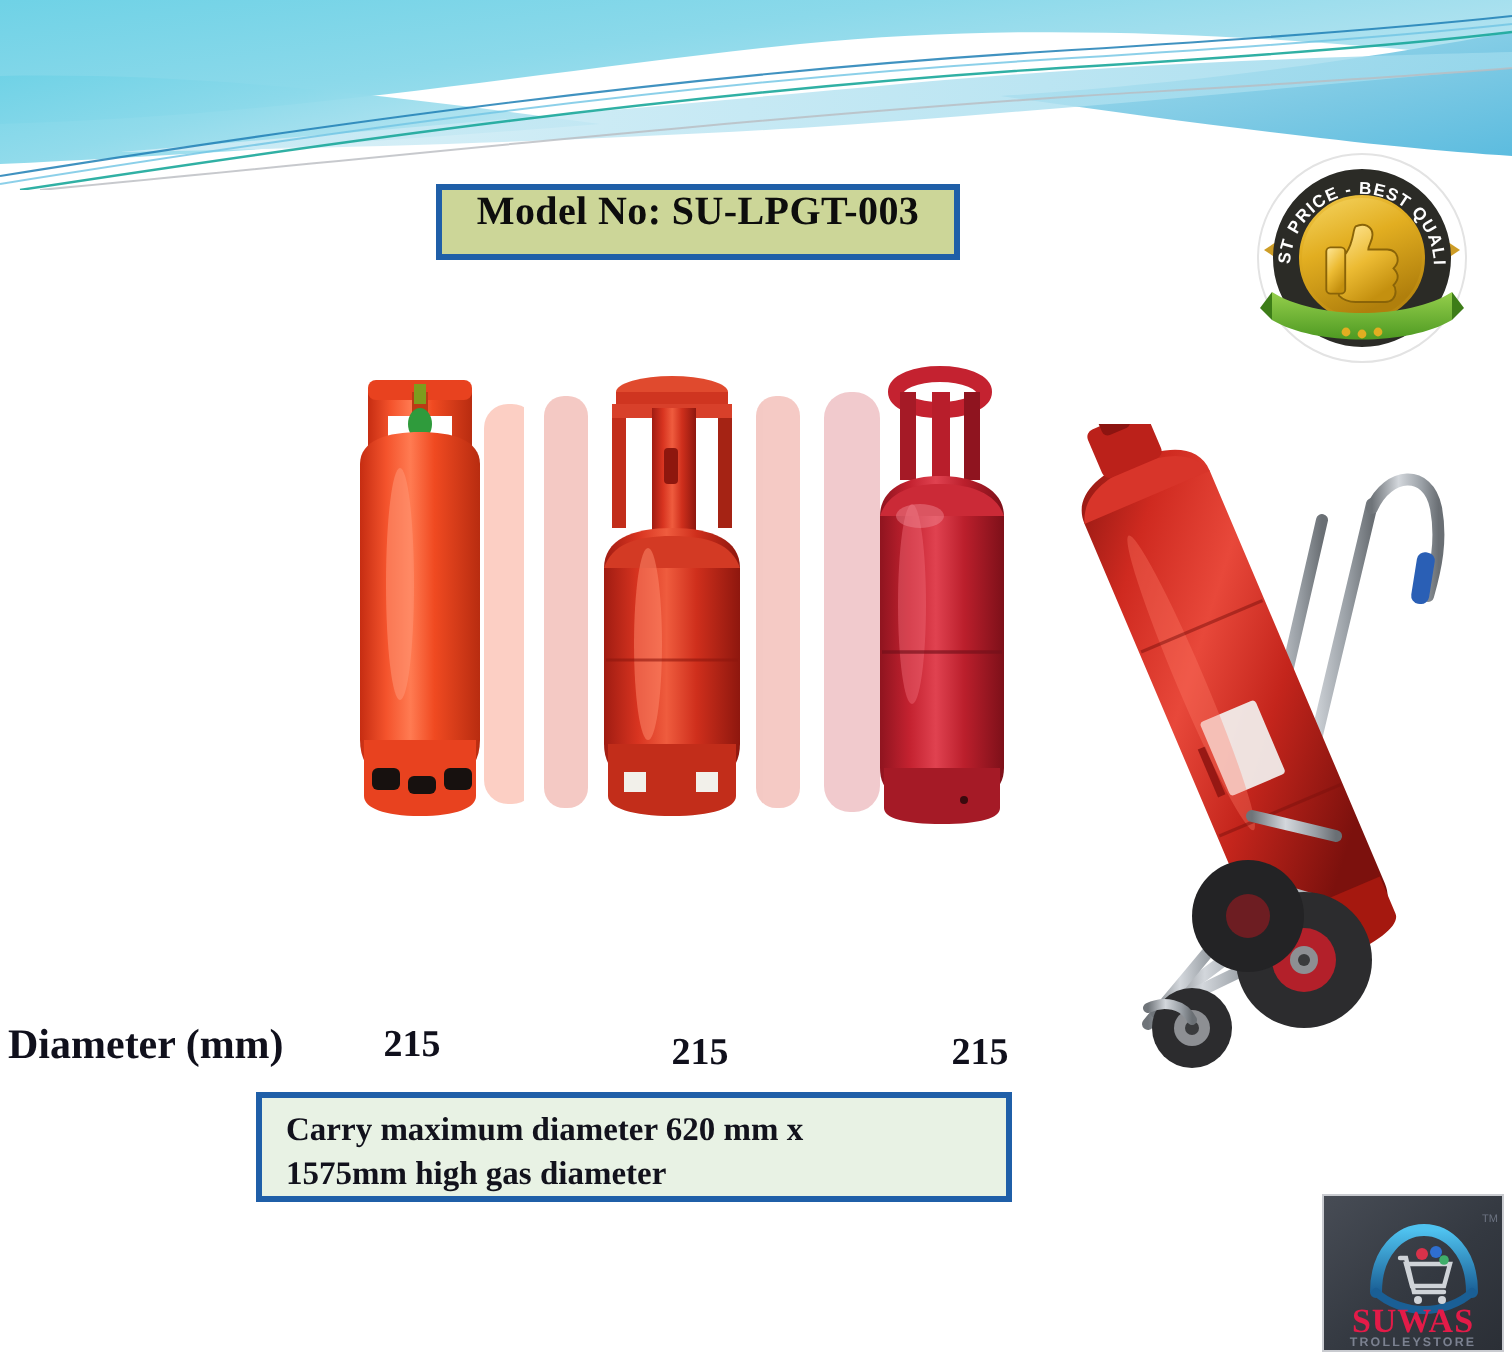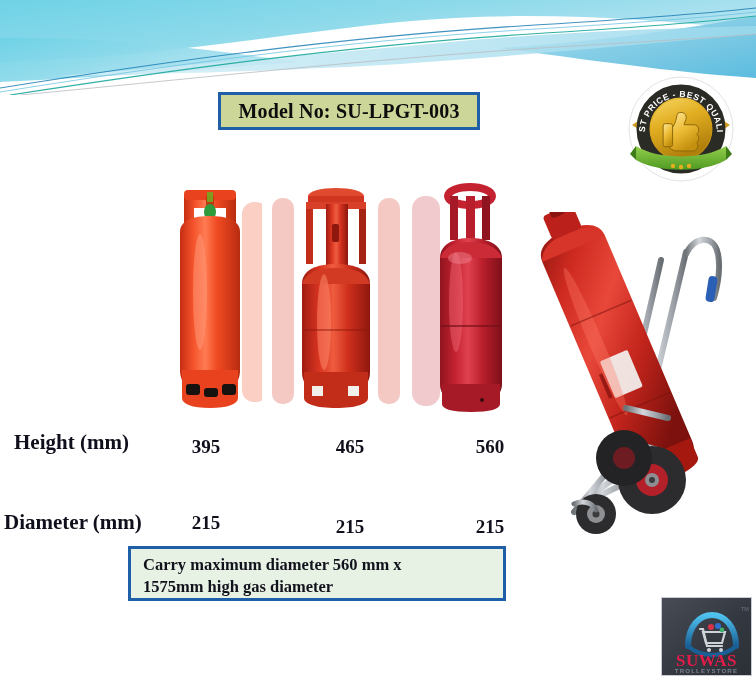--- a/index.html
+++ b/index.html
@@ -33,21 +33,20 @@
   .model-banner {
     position: absolute;
     left: 218px;
     top: 92px;
     width: 262px;
     height: 38px;
     background: #ccd698;
     border: 3px solid #1f5fa8;
     box-sizing: border-box;
     display: flex;
-    align-items: center;
     justify-content: center;
   }
   .model-banner-text {
     font-family: "Liberation Serif", serif;
     font-weight: bold;
     font-size: 20px;
     color: #0d0d0d;
     letter-spacing: 0.2px;
     white-space: nowrap;
   }
@@ -430,36 +429,30 @@
       <g>
         <circle cx="78" cy="302" r="20" fill="#2c2c2e"></circle>
         <circle cx="78" cy="302" r="9" fill="#8d8f93"></circle>
         <circle cx="78" cy="302" r="3.5" fill="#3a3b3d"></circle>
       </g>
 
       <path d="M56,292 C64,288 74,290 78,298" stroke="url(#chrome)" stroke-width="5" fill="none" stroke-linecap="round"></path>
     </svg>
   </div>
 
-  <div class="spec-row spec-row-height">
-    <span class="spec-label spec-label-height">Height (mm)</span>
-    <span class="spec-val h-v1">395</span>
-    <span class="spec-val h-v2">465</span>
-    <span class="spec-val h-v3">560</span>
-  </div>
 
   <div class="spec-row spec-row-diameter">
     <span class="spec-label spec-label-diameter">Diameter (mm)</span>
     <span class="spec-val d-v1">215</span>
     <span class="spec-val d-v2">215</span>
     <span class="spec-val d-v3">215</span>
   </div>
 
   <div class="caption-box">
-    <div class="caption-text">Carry maximum diameter 560 mm x</div>
+    <div class="caption-text">Carry maximum diameter 620 mm x</div>
     <div class="caption-text">1575mm high gas diameter</div>
   </div>
 
   <div class="brand-logo">
     <svg width="89" height="77" viewBox="0 0 89 77" xmlns="http://www.w3.org/2000/svg">
       <defs>
         <linearGradient id="logoBg" x1="0" y1="0" x2="1" y2="1">
           <stop offset="0%" stop-color="#474c55"></stop>
           <stop offset="55%" stop-color="#343941"></stop>
           <stop offset="100%" stop-color="#2b2f36"></stop>

